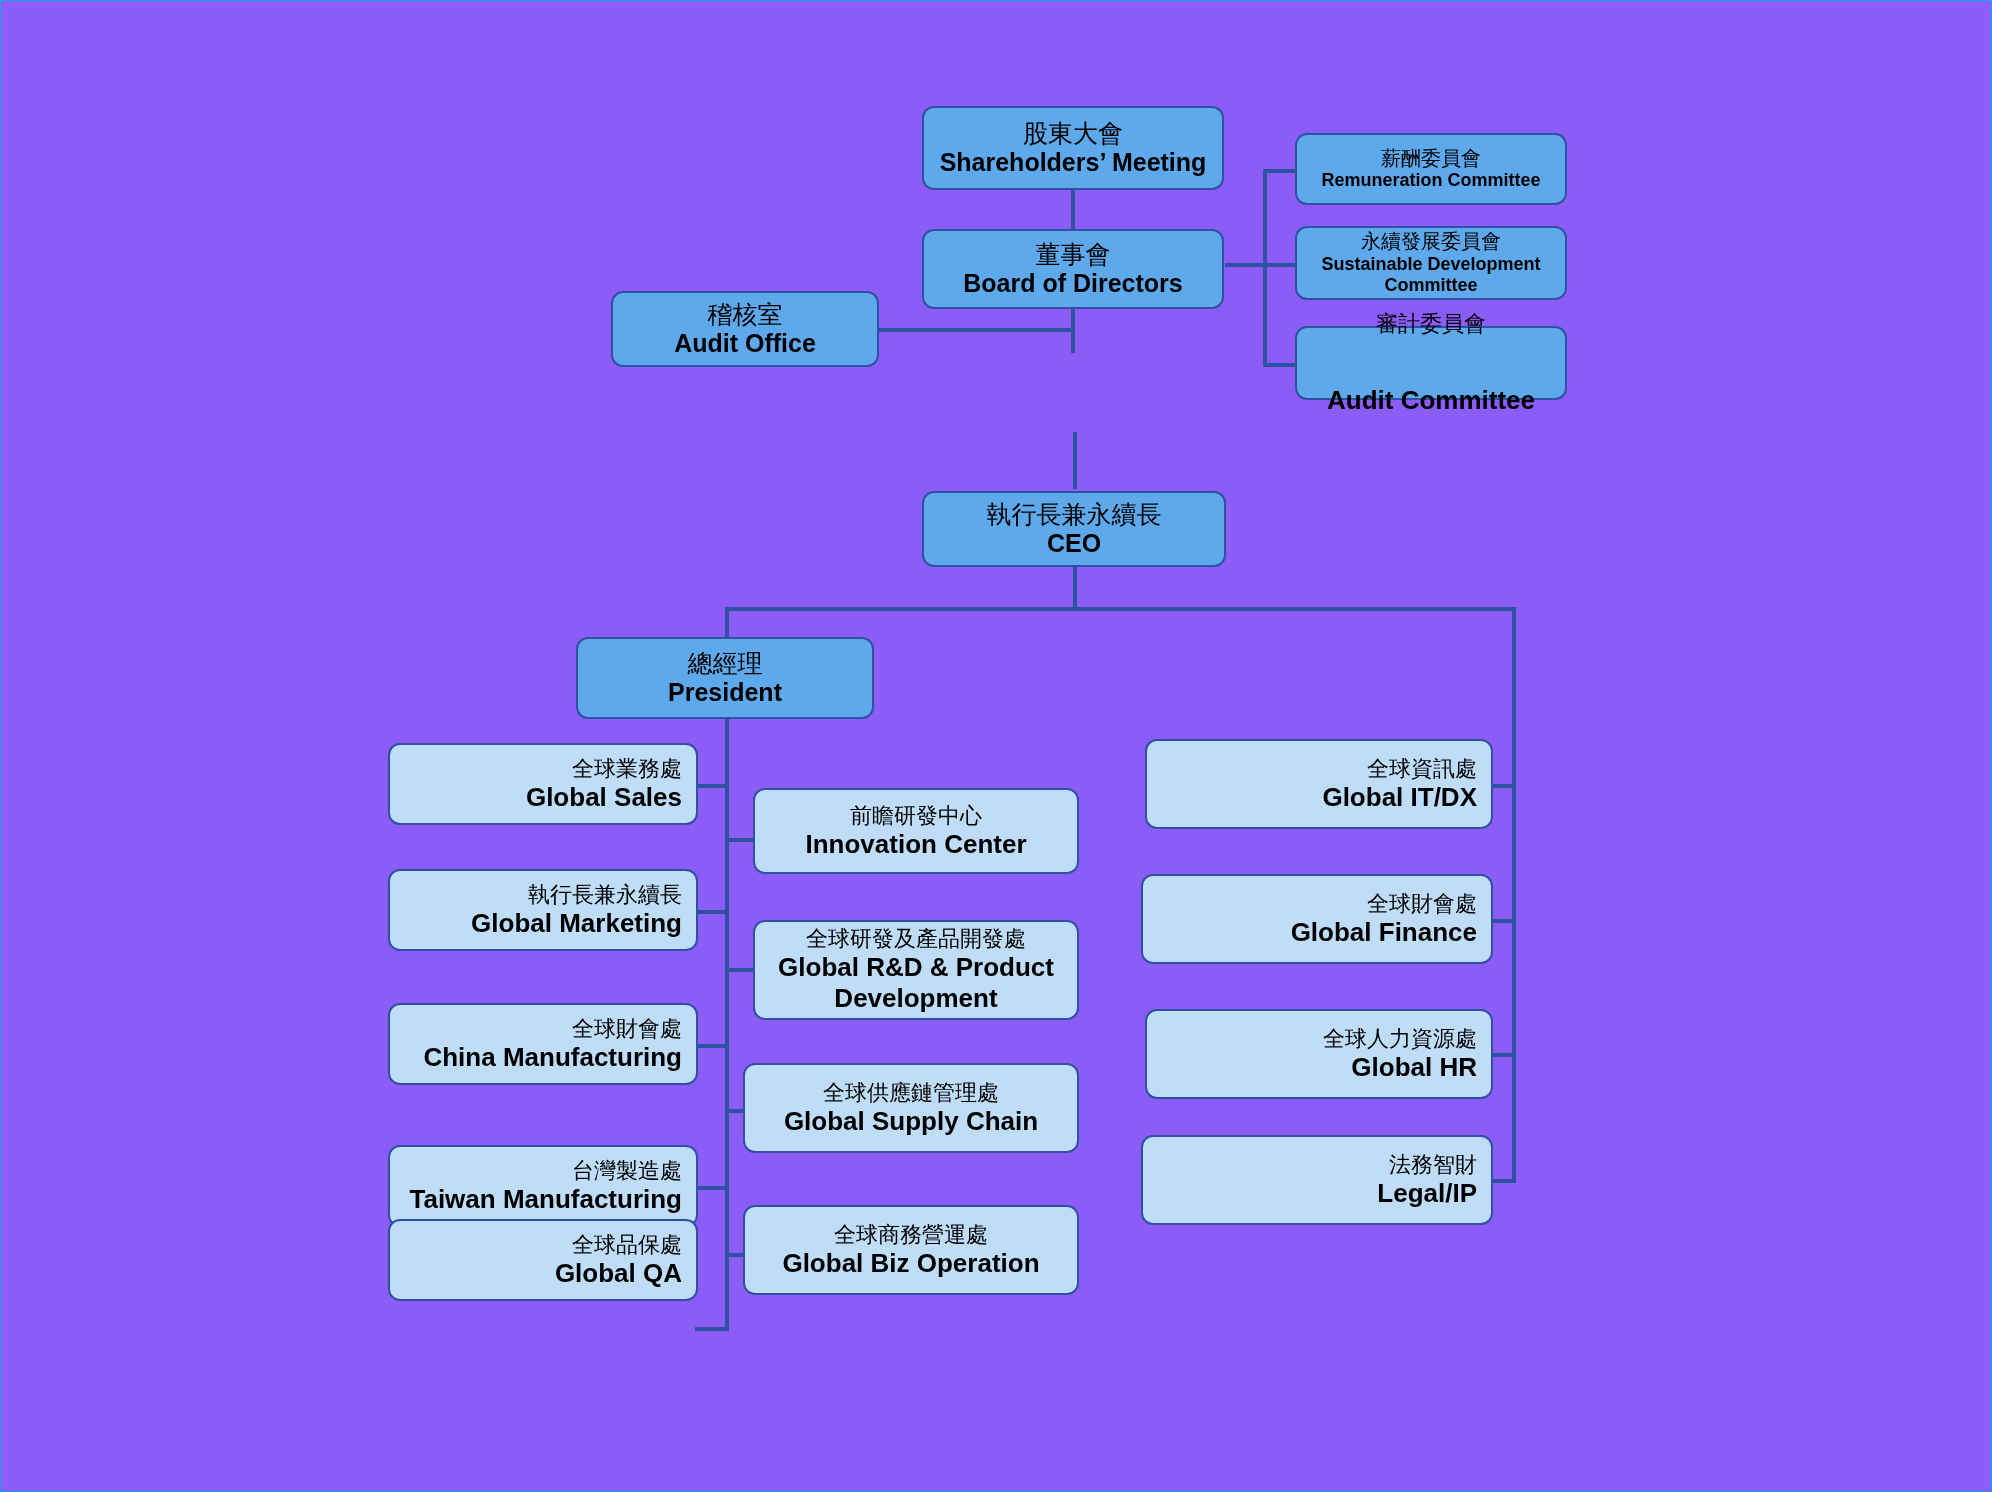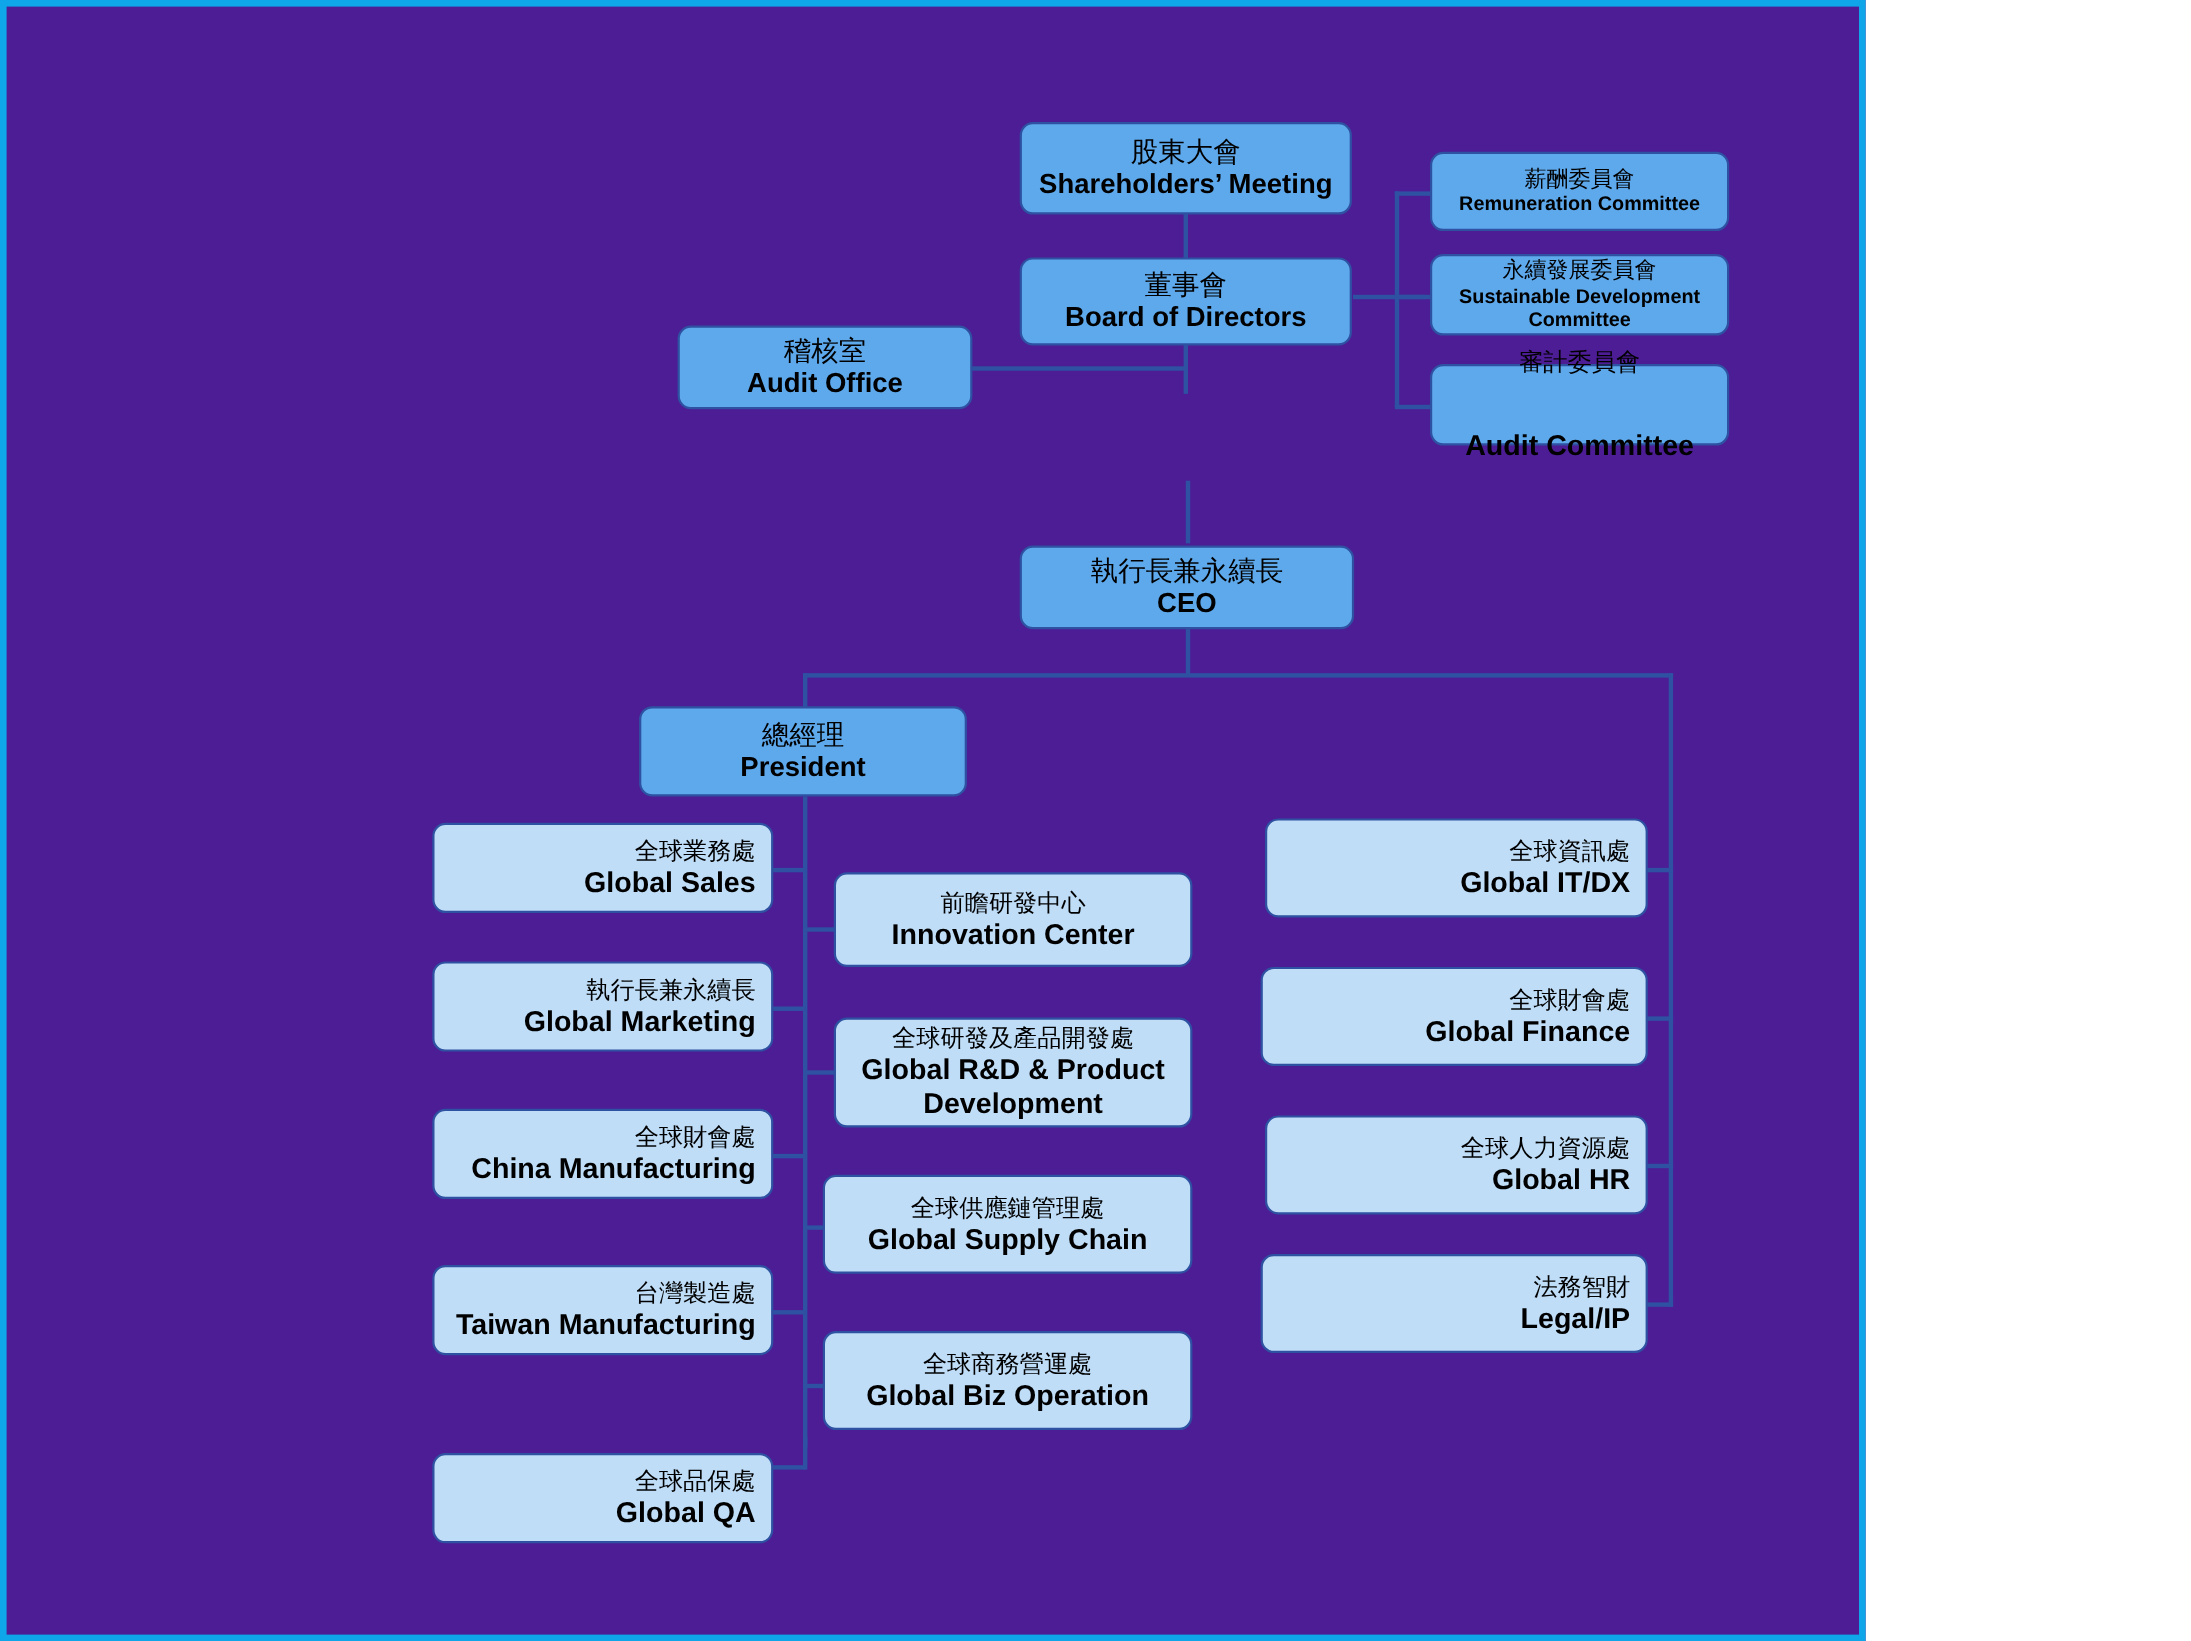--- a/index.html
+++ b/index.html
@@ -2,22 +2,22 @@
 <html><head>
 <meta charset="utf-8">
 <style>
   html,body{margin:0;padding:0;}
   body{
     width:1992px;height:1492px;
     background:#ffffff;
     font-family:"Liberation Sans","DejaVu Sans",sans-serif;
     overflow:hidden;
   }
-  #page{position:relative;width:1696px;height:1492px;background:#4c1d95;
-        border:6px solid #0ea5e9;box-sizing:border-box;}
+  #page{position:relative;width:1992px;height:1492px;background:#8b5cf6;
+        border:1px solid #0ea5e9;box-sizing:border-box;}
   .box{
     position:absolute;
     box-sizing:border-box;
     border:2px solid #2E51A2;
     border-radius:12px;
     display:flex;
     flex-direction:column;
     justify-content:center;
     color:#000;
     line-height:1.18;
@@ -138,21 +138,21 @@
   <div class="box light c-right f-md" style="left:387px;top:1002px;width:310px;height:82px;">
     <span class="zh">全球財會處</span>
     <span class="en">China Manufacturing</span>
   </div>
 
   <div class="box light c-right f-md" style="left:387px;top:1144px;width:310px;height:82px;">
     <span class="zh">台灣製造處</span>
     <span class="en">Taiwan Manufacturing</span>
   </div>
 
-  <div class="box light c-right f-md" style="left:387px;top:1315px;width:310px;height:82px;">
+  <div class="box light c-right f-md" style="left:387px;top:1218px;width:310px;height:82px;">
     <span class="zh">全球品保處</span>
     <span class="en">Global QA</span>
   </div>
 
   <div class="box light c-center f-md" style="left:752px;top:787px;width:326px;height:86px;">
     <span class="zh">前瞻研發中心</span>
     <span class="en">Innovation Center</span>
   </div>
 
   <div class="box light c-center f-md" style="left:752px;top:919px;width:326px;height:100px;">

